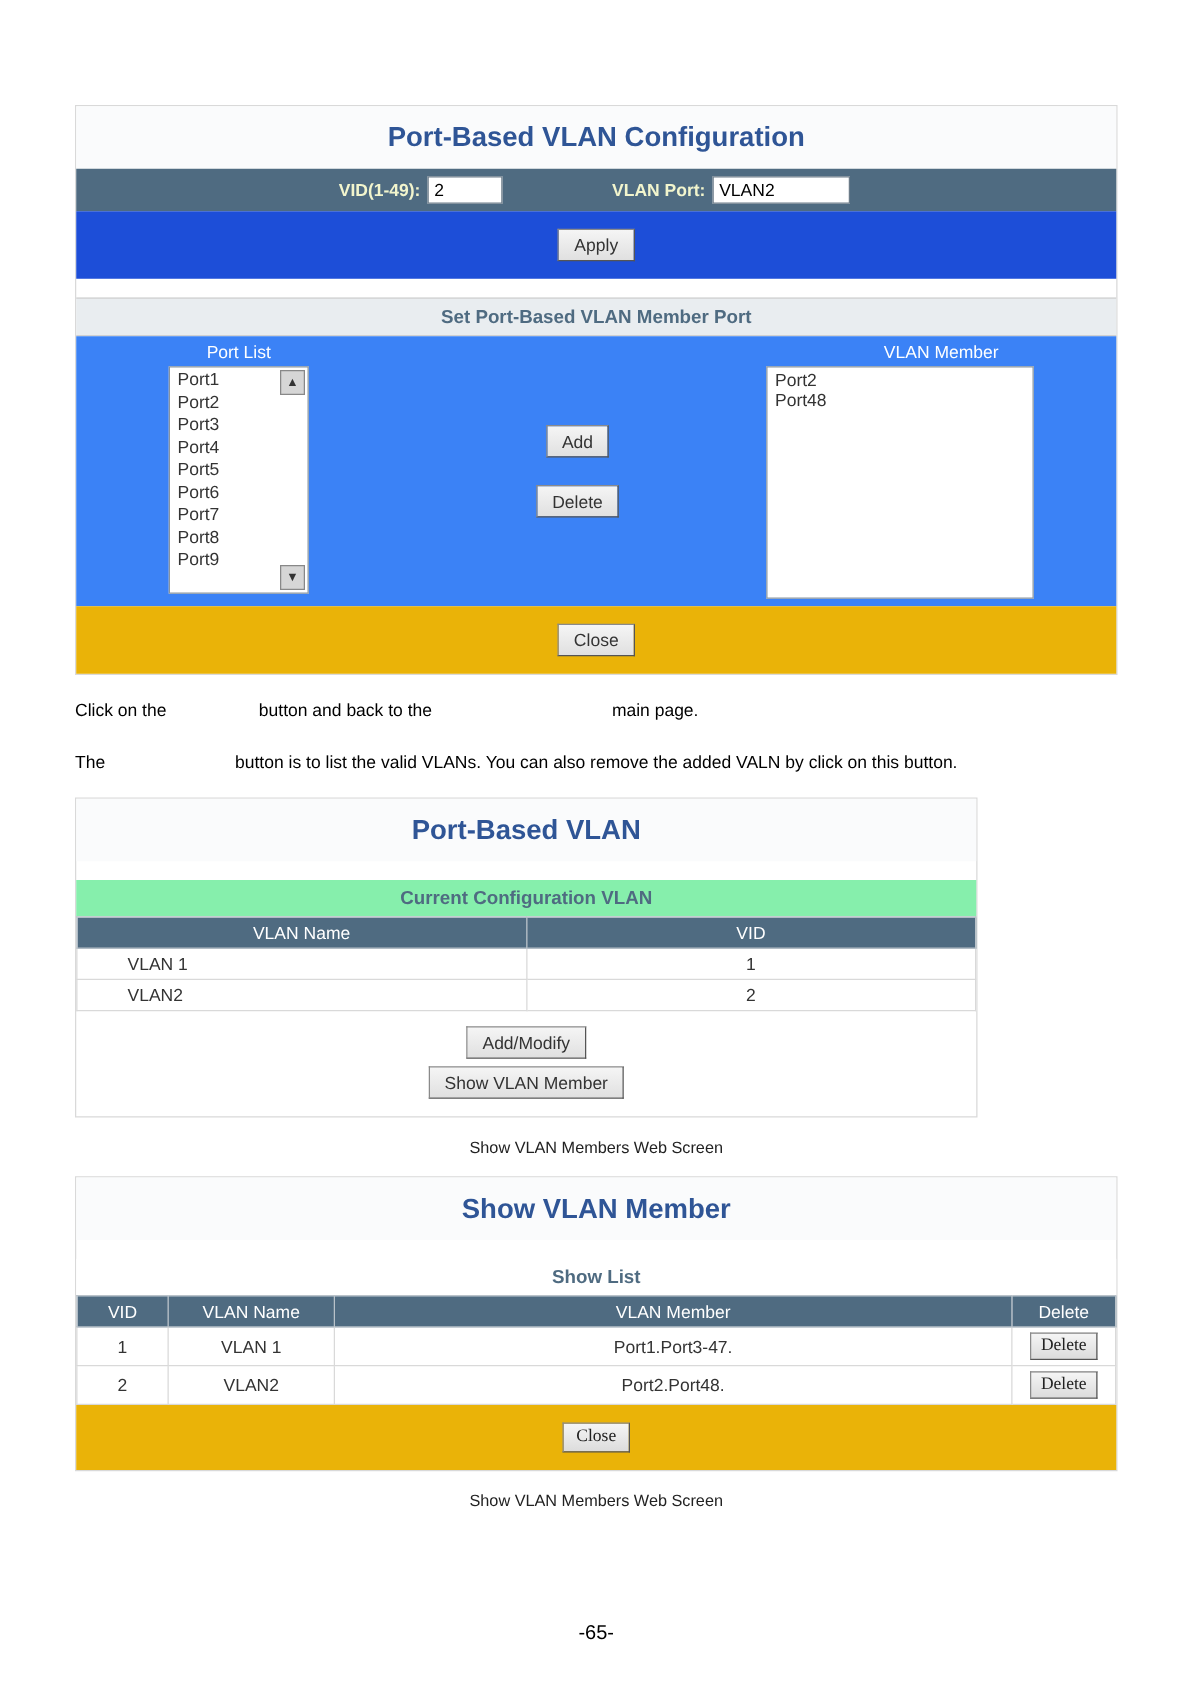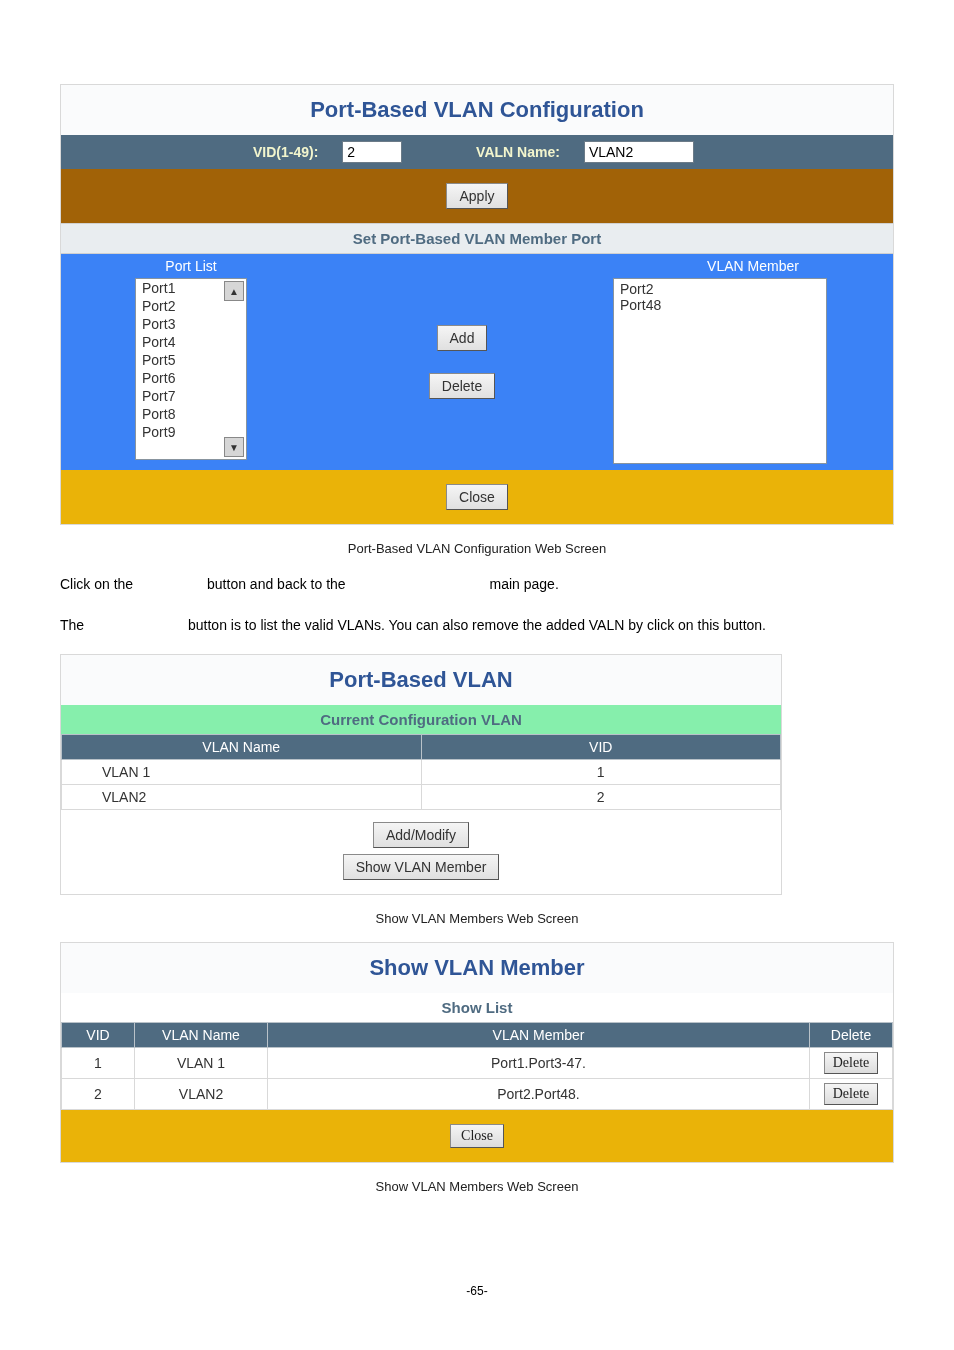--- a/index.html
+++ b/index.html
@@ -31,36 +31,36 @@
     color: #ffffff;
     font-weight: bold;
     font-size: 14px;
   }
   .bar-cell {
     flex: 1;
     display: flex;
     align-items: center;
     justify-content: flex-end;
     padding: 6px 8px;
-    gap: 24px;
+    gap: 6px;
   }
   .bar-cell .lbl { color: #f2f5cd; }
   .txt-input {
     background: #ffffff;
     color: #000000;
     font-size: 14px;
     padding: 2px 4px;
     border: 1px solid #6b7b88;
     font-family: Arial, sans-serif;
     width: 100px;
   }
   .apply-row {
     text-align: center;
     padding: 14px 0;
-    background: #a16207;
+    background: #1d4ed8;
   }
   .btn {
     font-family: Arial, sans-serif;
     font-size: 14px;
     background: linear-gradient(#f5f5f5,#e0e0e0);
     border: 1px solid #8a8a8a;
     border-right-color:#555;
     border-bottom-color:#555;
     padding: 4px 12px;
     cursor: pointer;
@@ -68,20 +68,21 @@
   }
   .section-sub {
     background: #e9edf0;
     color: #4f6b81;
     font-weight: bold;
     text-align: center;
     padding: 6px 0;
     font-size: 15px;
     border-top:1px solid #d0d0d0;
     border-bottom:1px solid #d0d0d0;
+    margin-top:15px;
   }
   .member-row {
     display: flex;
     background: #3b82f6;
     padding: 0;
   }
   .member-col {
     display:flex;
     flex-direction:column;
     align-items:center;
@@ -134,38 +135,38 @@
   .tbl3 th{background:#4f6b81;color:#ffffff;font-weight:normal;padding:4px 6px;text-align:center;border:1px solid #b9c2c9;}
   .tbl3 td{background:#ffffff;padding:6px 6px;text-align:center;border:1px solid #d9d9d9;color:#333;}
   .tbl3 td.delcell{padding:4px;}
   .smallbtn{
     font-family: "Times New Roman", serif;
     font-size:14px;background:linear-gradient(#f5f5f5,#dcdcdc);
     border:1px solid #8a8a8a;border-right-color:#555;border-bottom-color:#555;
     padding:2px 8px;cursor:pointer;color:#222;
   }
   .footer-pg{
-    text-align:center;font-size:12px;color:#000;margin-top:90px;
+    text-align:center;font-size:16px;color:#000;margin-top:90px;
   }
 </style>
 </head>
 <body>
 
 <div class="page">
 
   <div class="panel">
     <div class="title-blue">Port-Based  VLAN Configuration</div>
 
     <div class="bar-row">
       <div class="bar-cell" style="justify-content:flex-end;">
         <span class="lbl">VID(1-49):</span>
         <input class="txt-input" style="width: 50px;" value="2">
       </div>
       <div class="bar-cell" style="justify-content:center;">
-        <span class="lbl">VALN Name:</span>
+        <span class="lbl">VLAN Port:</span>
         <input class="txt-input" value="VLAN2" style="">
       </div>
       <div style="flex:0.4"></div>
     </div>
 
     <div class="apply-row">
       <button class="btn">Apply</button>
     </div>
 
     <div class="section-sub">Set Port-Based VLAN Member Port</div>
@@ -198,21 +199,20 @@
           <div>Port48</div>
         </div>
       </div>
     </div>
 
     <div class="close-row">
       <button class="btn">Close</button>
     </div>
   </div>
 
-  <div class="caption">Port-Based VLAN Configuration Web Screen</div>
 
   <div class="body-text">
     <span>Click on the</span><span class="gap"></span>
     <span>button and back to the</span><span class="gap2"></span>
     <span>main page.</span>
   </div>
   <div class="body-text">
     <span>The</span><span class="gap3"></span>
     <span>button is to list the valid VLANs. You can also remove the added VALN by click on this button.</span>
   </div>

